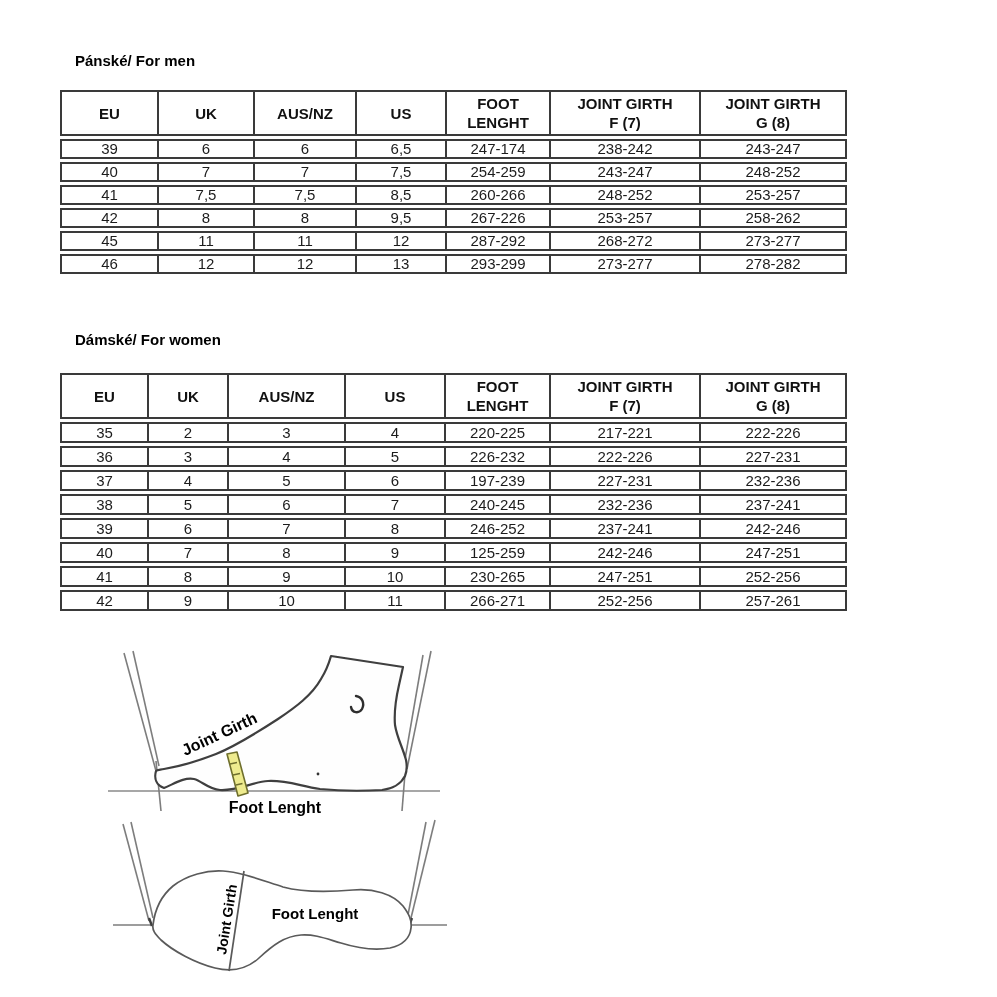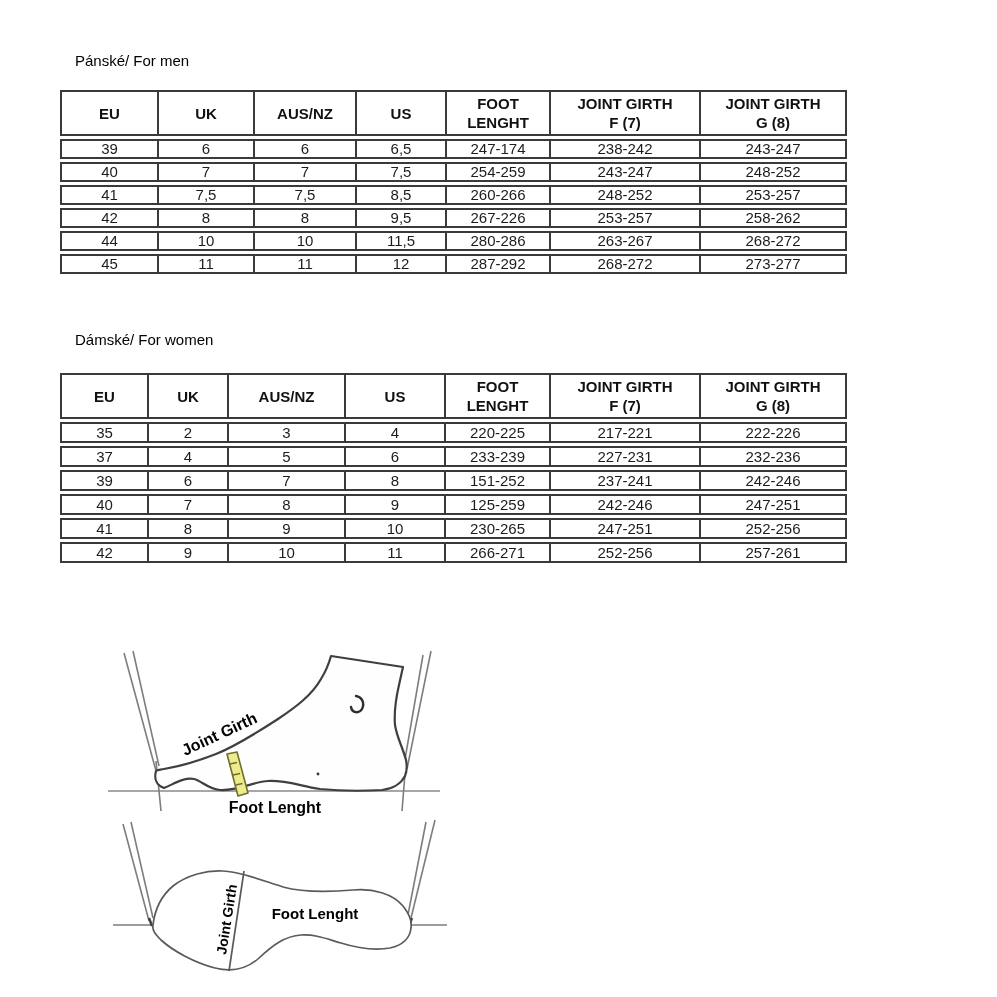--- a/index.html
+++ b/index.html
@@ -8,21 +8,21 @@
     width: 997px;
     height: 997px;
     background: #ffffff;
     font-family: "Liberation Sans", sans-serif;
     overflow: hidden;
   }
   .section-title {
     position: absolute;
     left: 75px;
     font-size: 15px;
-    font-weight: normal;
+    font-weight: bold;
     color: #000000;
   }
   #men-title   { top: 52px; }
   #women-title { top: 331px; }
 
   table.size-table {
     position: absolute;
     left: 60px;
     width: 787px;
     table-layout: fixed;
@@ -130,36 +130,36 @@
         <tr>
           <td>42</td>
           <td>8</td>
           <td>8</td>
           <td>9,5</td>
           <td>267-226</td>
           <td>253-257</td>
           <td>258-262</td>
         </tr>
         <tr>
-          <td>44</td>
-          <td>10</td>
-          <td>10</td>
-          <td>11,5</td>
-          <td>280-286</td>
-          <td>263-267</td>
-          <td>268-272</td>
-        </tr>
-        <tr>
           <td>45</td>
           <td>11</td>
           <td>11</td>
           <td>12</td>
           <td>287-292</td>
           <td>268-272</td>
           <td>273-277</td>
+        </tr>
+        <tr>
+          <td>46</td>
+          <td>12</td>
+          <td>12</td>
+          <td>13</td>
+          <td>293-299</td>
+          <td>273-277</td>
+          <td>278-282</td>
         </tr>
       </tbody>
   </table>
 
   <div id="women-title" class="section-title">Dámské/ For women</div>
 
   <table id="women-table" class="size-table">
     <colgroup>
       <col style="width:87px">
         <col style="width:80px">
@@ -184,34 +184,52 @@
         <tr>
           <td>35</td>
           <td>2</td>
           <td>3</td>
           <td>4</td>
           <td>220-225</td>
           <td>217-221</td>
           <td>222-226</td>
         </tr>
         <tr>
+          <td>36</td>
+          <td>3</td>
+          <td>4</td>
+          <td>5</td>
+          <td>226-232</td>
+          <td>222-226</td>
+          <td>227-231</td>
+        </tr>
+        <tr>
           <td>37</td>
           <td>4</td>
           <td>5</td>
           <td>6</td>
-          <td>233-239</td>
+          <td>197-239</td>
           <td>227-231</td>
           <td>232-236</td>
         </tr>
         <tr>
+          <td>38</td>
+          <td>5</td>
+          <td>6</td>
+          <td>7</td>
+          <td>240-245</td>
+          <td>232-236</td>
+          <td>237-241</td>
+        </tr>
+        <tr>
           <td>39</td>
           <td>6</td>
           <td>7</td>
           <td>8</td>
-          <td>151-252</td>
+          <td>246-252</td>
           <td>237-241</td>
           <td>242-246</td>
         </tr>
         <tr>
           <td>40</td>
           <td>7</td>
           <td>8</td>
           <td>9</td>
           <td>125-259</td>
           <td>242-246</td>

